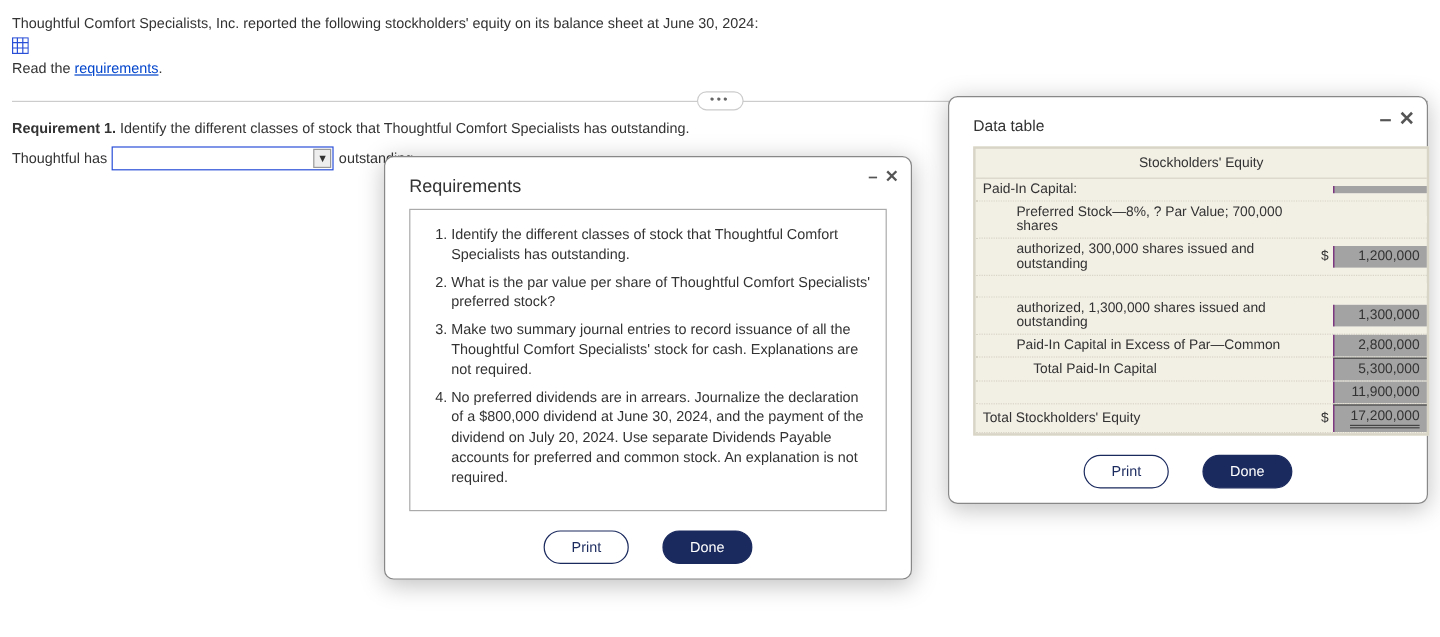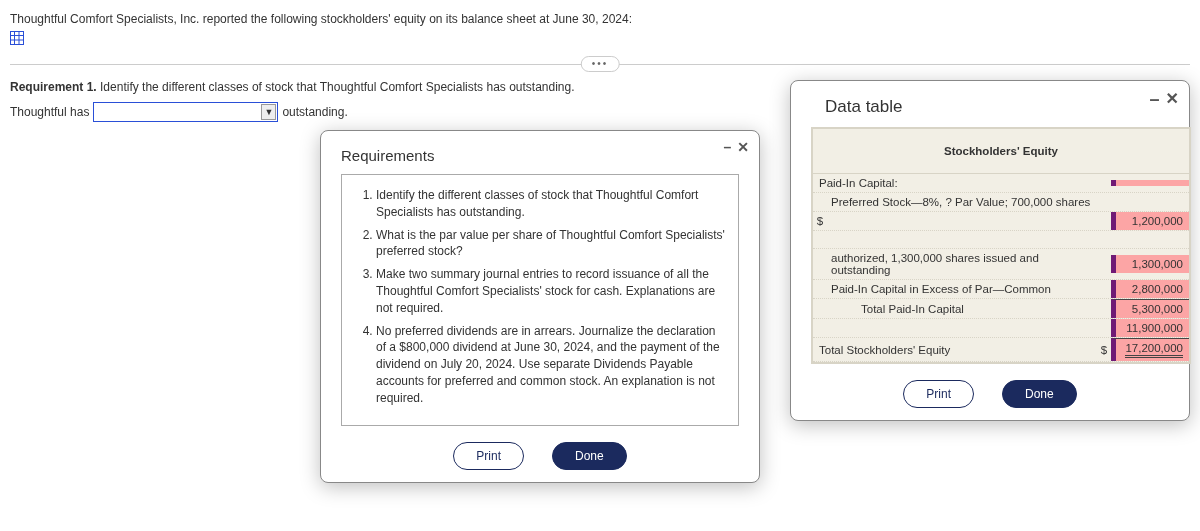--- a/index.html
+++ b/index.html
@@ -124,65 +124,68 @@
 
   
   .dt-table {
     border: 2px solid #d8d4c6;
     background: #f2efe5;
     width: 380px;
     font-size: 11.5px;
   }
   .dt-head {
     text-align: center;
-    font-weight: bold;
-    padding: 16px;
+    font-weight: normal;
+    padding: 6px;
     border-bottom: 1px solid #d8d4c6;
   }
   .dt-row {
     display: flex;
     align-items: center;
     border-bottom: 1px dotted #d8d4c6;
     min-height: 18px;
     justify-content: space-between;
   }
   .dt-label {
     flex: 1;
     padding: 3px 6px;
     display: flex;
     gap: 4px;
   }
   .dt-dollar { width: 14px; text-align: center; }
   .dt-amt {
     width: 78px;
     text-align: right;
     padding: 3px 6px;
-    background: #fca5a5;
-    border-left: 5px solid #701a75;
+    background: #a3a3a3;
+    border-left: 1px solid #701a75;
   }
   .thin-top { border-top: 1px solid #444; }
   .dbl-under { border-bottom: 3px double #444; display:inline-block; padding-bottom:1px;}
-  .indent1 { padding-left: 18px; }
+  .indent1 { padding-left: 34px; }
   .indent2 { padding-left: 48px; }
 </style>
 </head>
 <body>
 
 <div class="intro">
   <div>Thoughtful Comfort Specialists, Inc. reported the following stockholders' equity on its balance sheet at June 30, 2024:</div>
   <div>
     <span class="grid-icon">
       <svg viewBox="0 0 14 14" width="14" height="14">
           <rect x="0.5" y="0.5" width="13" height="13" fill="none" stroke="#2a4fd7"></rect>
           <line x1="0.5" y1="4.5" x2="13.5" y2="4.5" stroke="#2a4fd7"></line>
           <line x1="0.5" y1="9" x2="13.5" y2="9" stroke="#2a4fd7"></line>
           <line x1="4.5" y1="0.5" x2="4.5" y2="13.5" stroke="#2a4fd7"></line>
           <line x1="9" y1="0.5" x2="9" y2="13.5" stroke="#2a4fd7"></line>
         </svg>
     </span>
+  </div>
+  <div>
+    <span>Read the </span><span class="link">requirements</span><span>.</span>
   </div>
 </div>
 
 <div class="separator">
   <div class="ellipsis-pill">•••</div>
 </div>
 
 <div class="req-title">
   <b>Requirement 1.</b><span> Identify the different classes of stock that Thoughtful Comfort Specialists has outstanding.</span>
 </div>
@@ -220,35 +223,36 @@
     <button class="btn">Print</button>
     <button class="btn btn-dark">Done</button>
   </div>
 </div>
 
 <div class="popup" style="top:80px; left:790px; width:400px;">
   <div class="popup-controls">
     <span class="ctrl" style="font-size:18px;">–</span>
     <span class="ctrl" style="font-size:16px;">✕</span>
   </div>
-  <div class="popup-title" style="font-size:17px;margin-left:14px;">Data table</div>
+  <div class="popup-title" style="font-size:13px;">Data table</div>
 
   <div class="dt-table">
     <div class="dt-head">Stockholders' Equity</div>
     <div class="dt-row">
         <div class="dt-label">Paid-In Capital:</div>
         <div class="dt-dollar"></div>
         <div class="dt-amt"></div>
       </div>
     <div class="dt-row">
         <div class="dt-label indent1">Preferred Stock—8%, ? Par Value; 700,000 shares</div>
         <div class="dt-dollar"></div>
         <div class="dt-amt" style="background:#f2efe5;border-left:none;"></div>
       </div>
     <div class="dt-row">
+        <div class="dt-label indent1">authorized, 300,000 shares issued and outstanding</div>
         <div class="dt-dollar">$</div>
         <div class="dt-amt">1,200,000</div>
       </div>
     <div class="dt-row">
         <div class="dt-dollar"></div>
         <div class="dt-amt" style="background:#f2efe5;border-left:none;"></div>
       </div>
     <div class="dt-row">
         <div class="dt-label indent1">authorized, 1,300,000 shares issued and outstanding</div>
         <div class="dt-dollar"></div>

